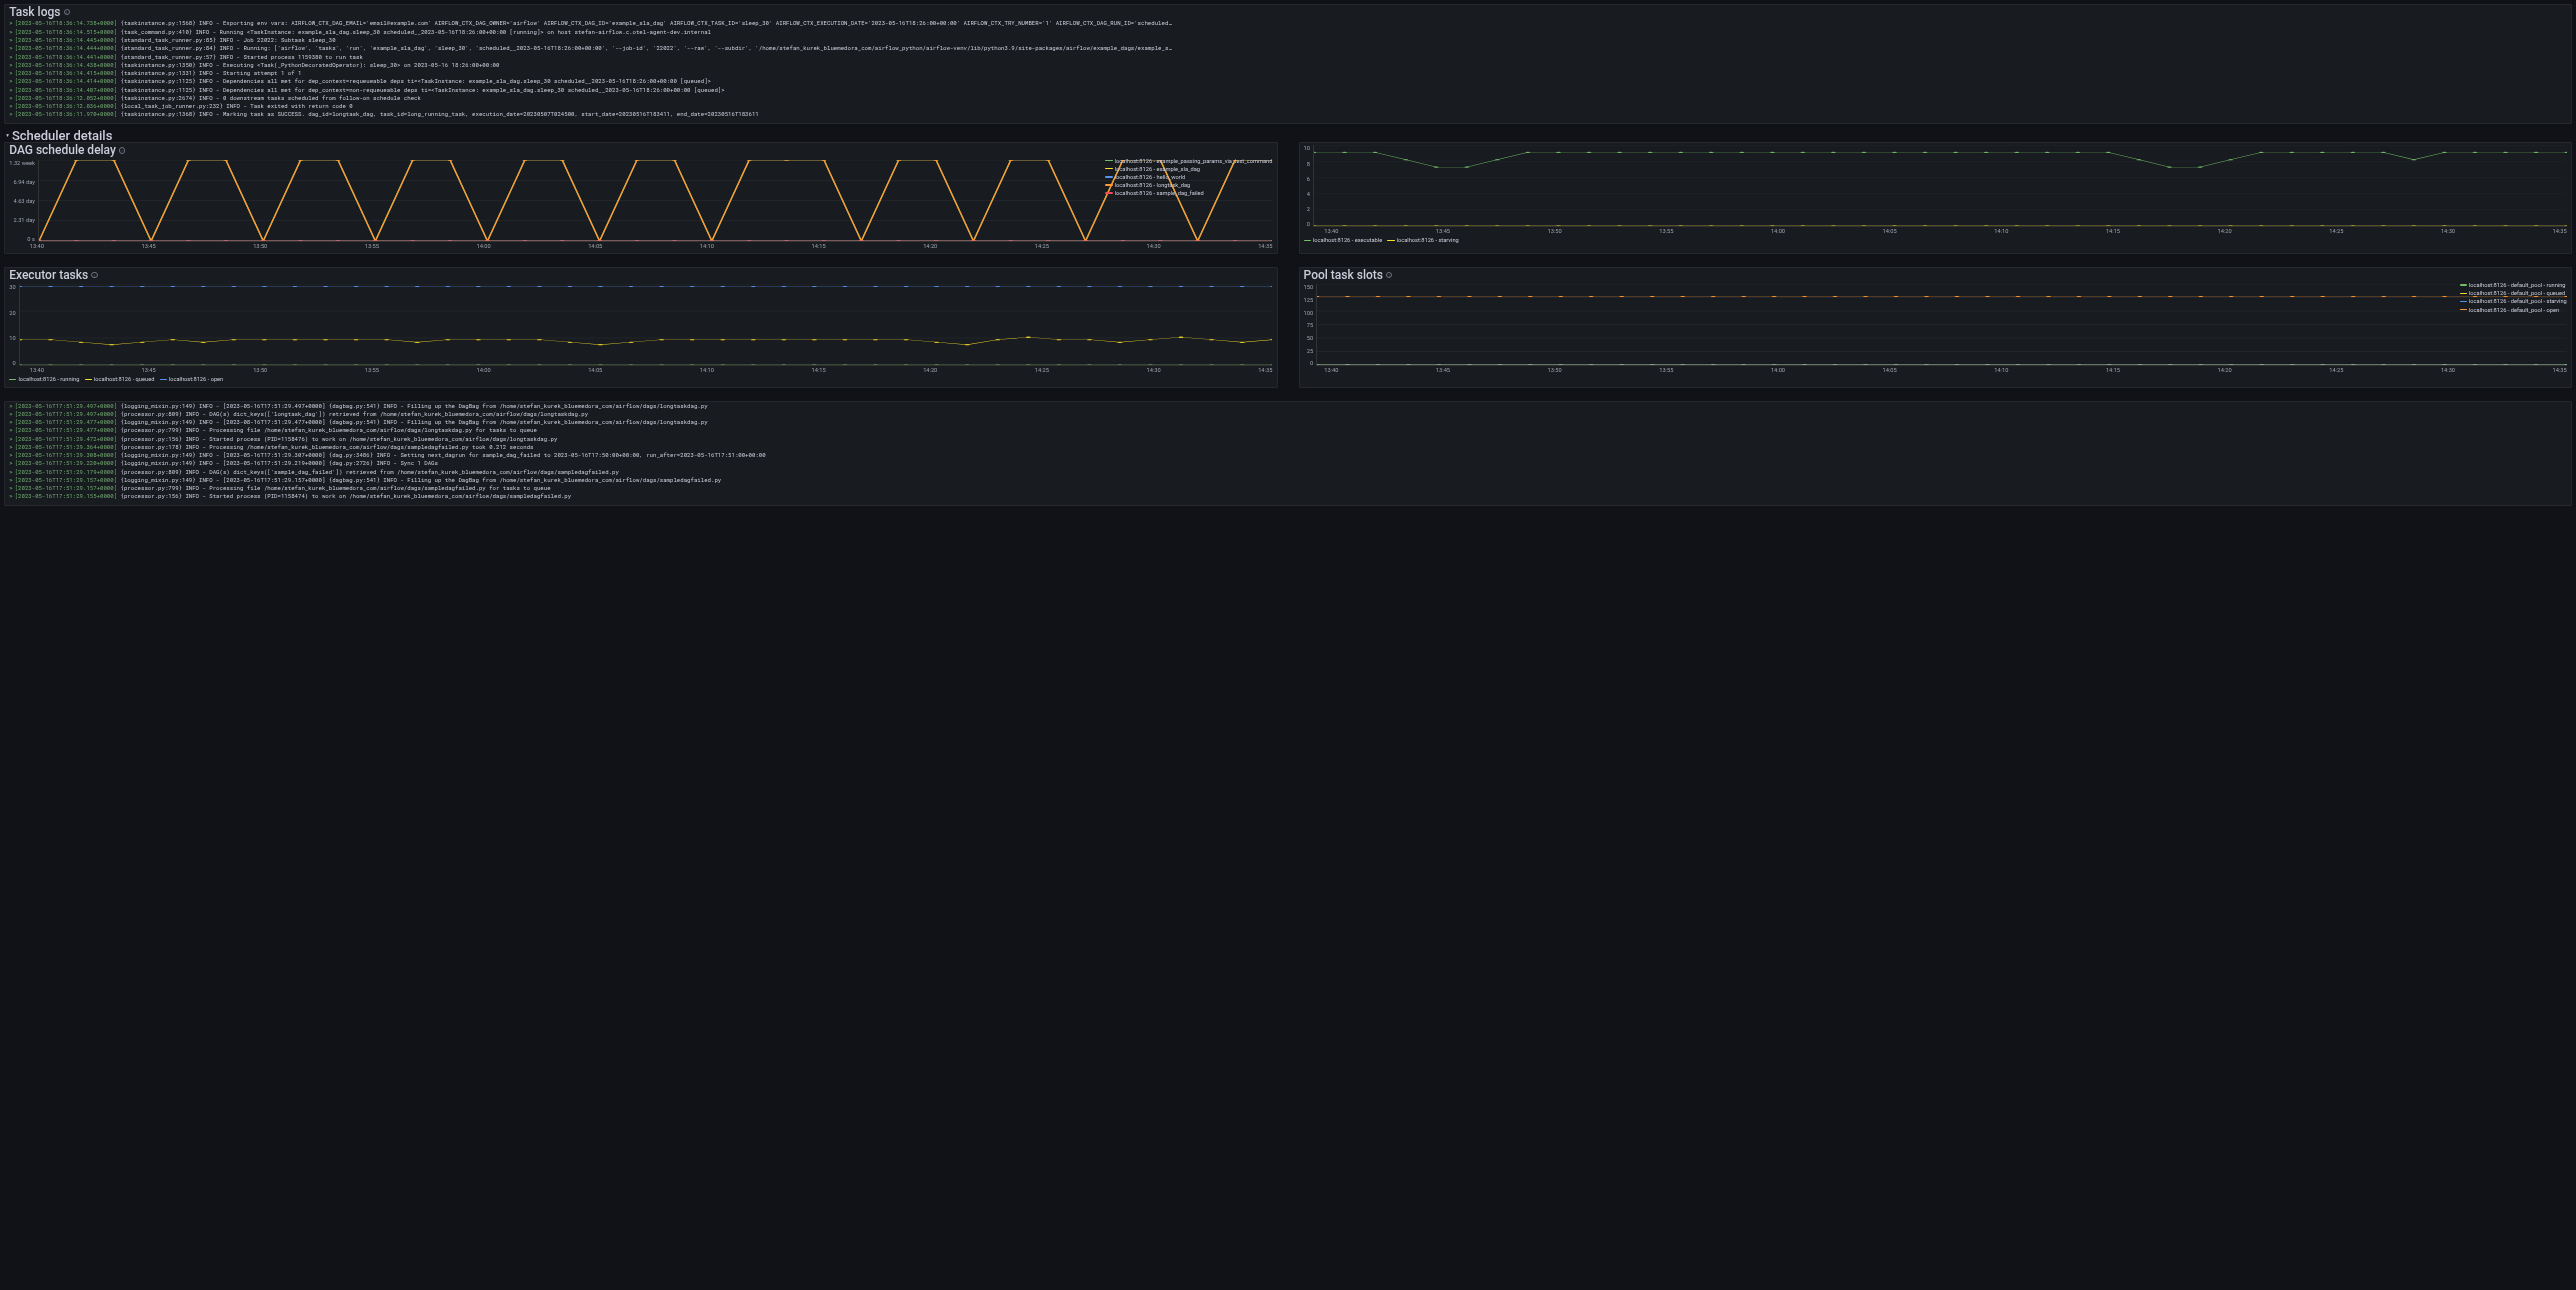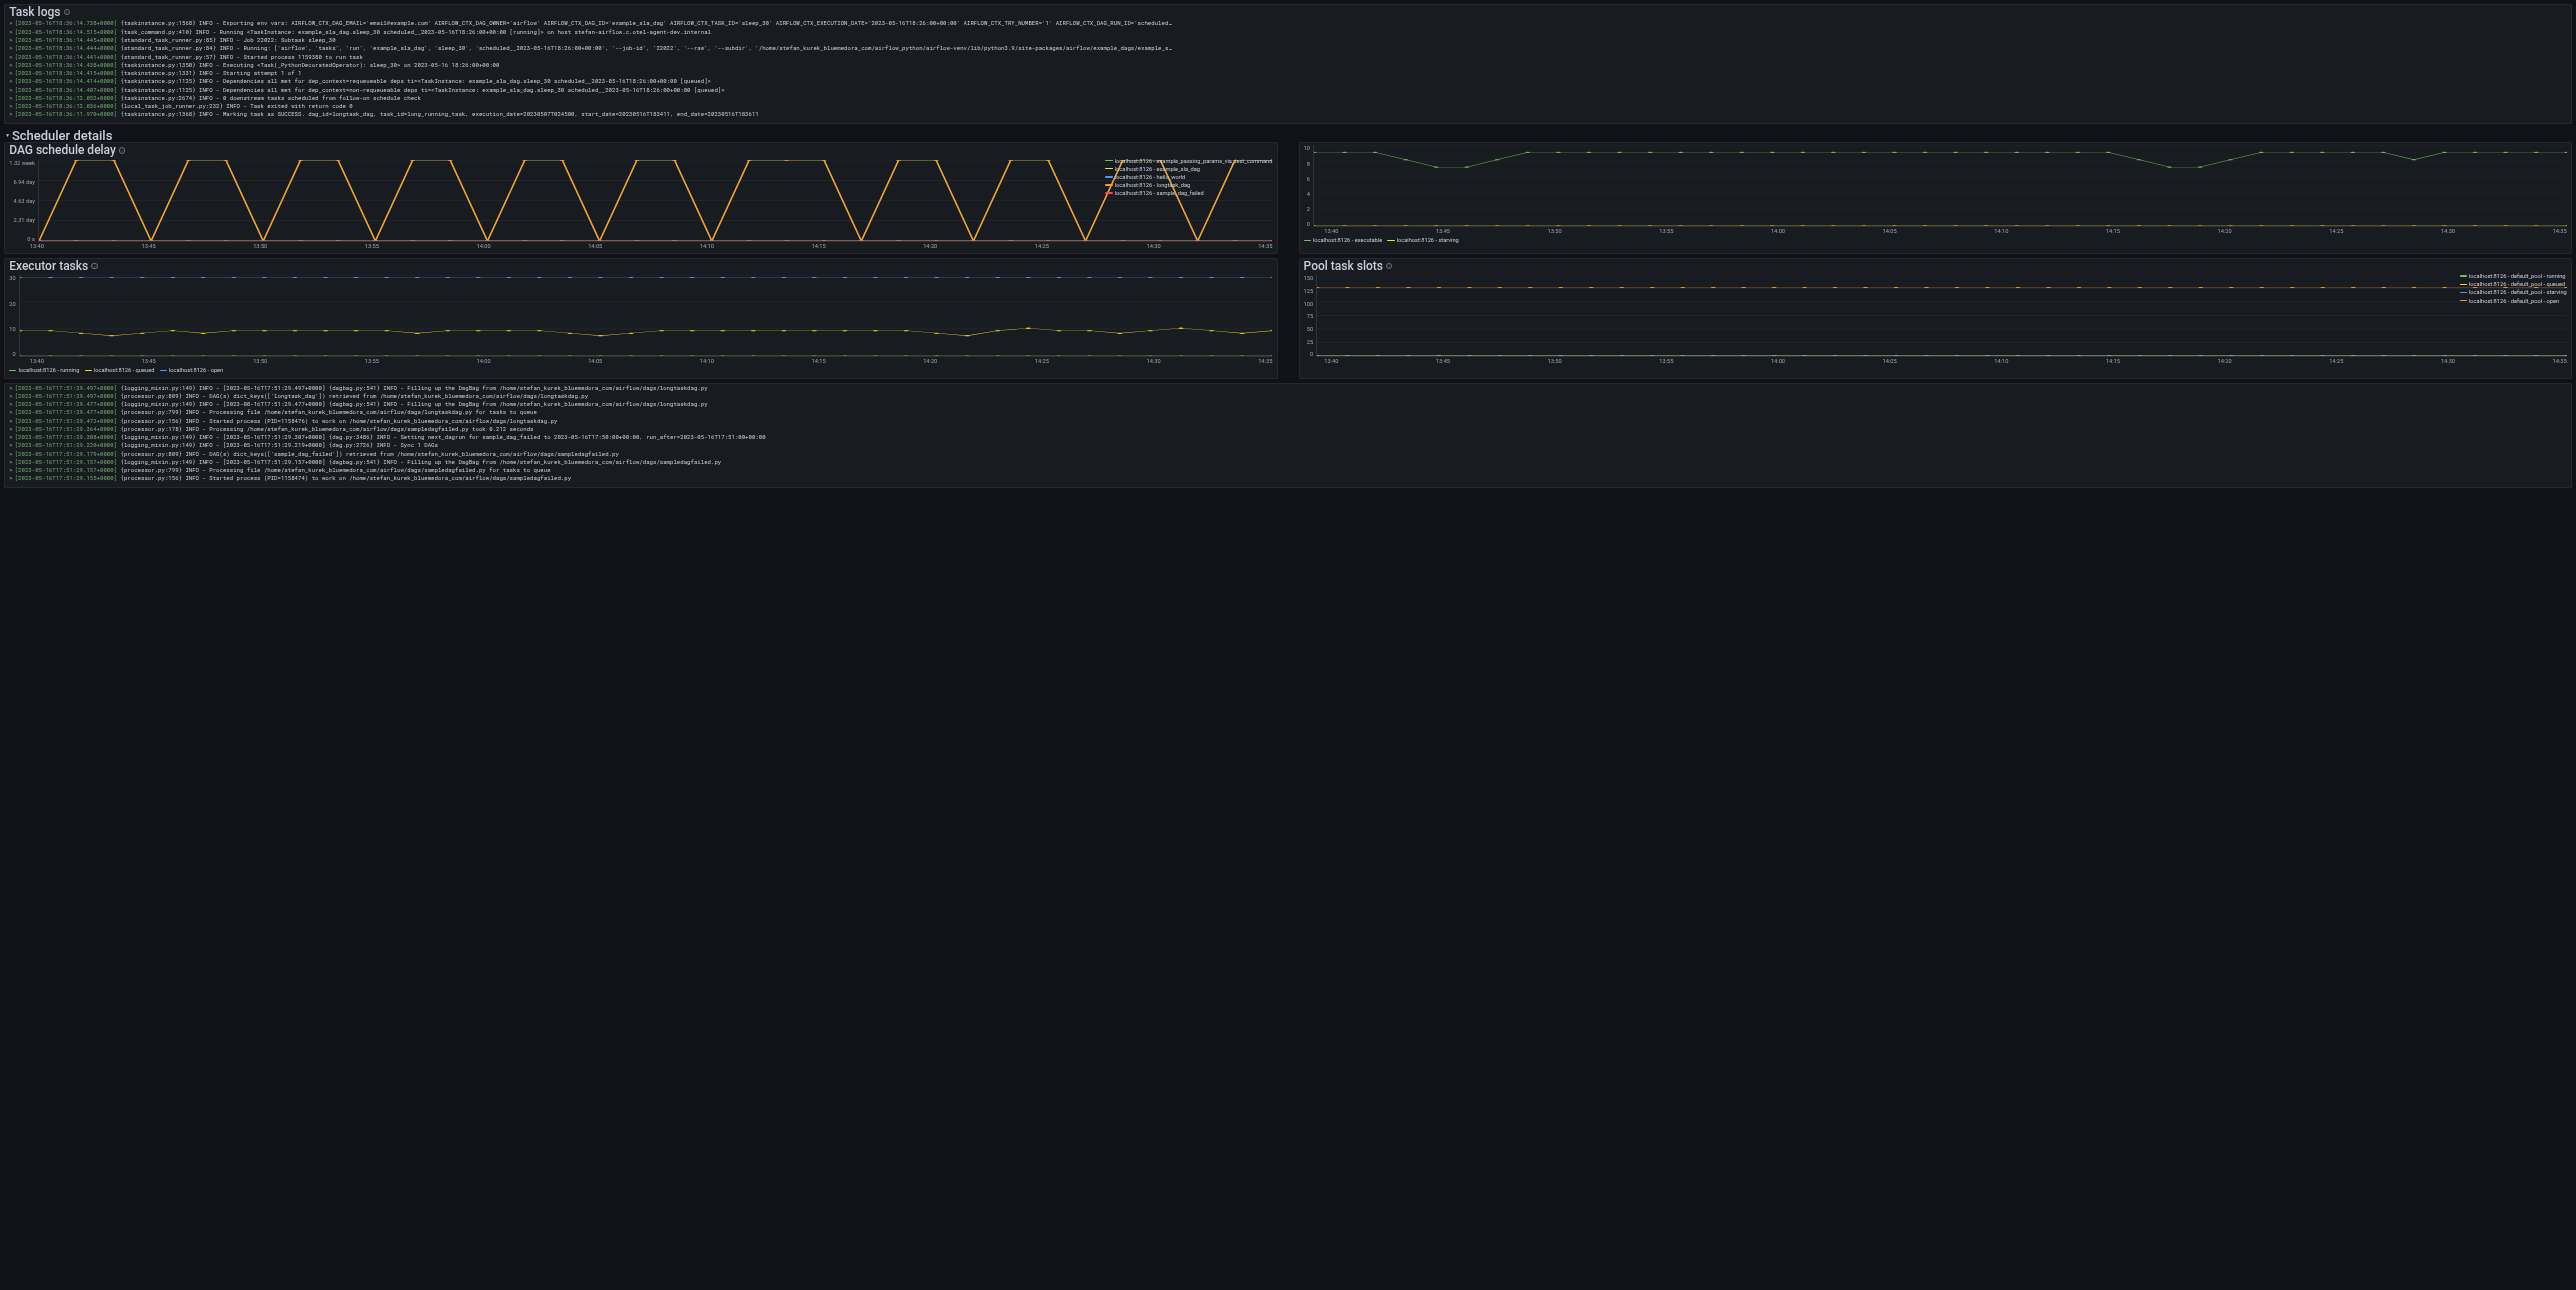--- a/index.html
+++ b/index.html
@@ -23,21 +23,21 @@
   .log-body { padding: 0 4.1px 4.1px 4.1px; font-family: "Roboto Mono", Consolas, monospace; font-size: 5.7px; line-height: 1.45; }
   .log-line { white-space: nowrap; overflow: hidden; text-overflow: ellipsis; }
   .log-line .chev { color: #6bc46b; margin-right: 2.1px; }
   .log-ts { color: #6fa86f; }
   .log-msg { color: #ccccdc; }
 
   .section-row { display: flex; align-items: center; height: 14.4px; padding: 0 2.1px; cursor: pointer; }
   .section-chev { color: #ccccdc; font-size: 5.2px; margin-right: 3.1px; }
   .section-title { font-size: 13px; font-weight: 500; }
 
-  .row2 { display: flex; gap: 21px; margin-bottom: 4px; }
+  .row2 { display: flex; gap: 21px; margin-bottom: 13px; }
   .row2 > .panel { flex: 1; margin-bottom: 0; }
   .chart-body { padding: 2.1px 4.1px 4.1px 4.1px; }
   .chart-wrap { display: flex; height: 82px; }
   .yaxis { display: flex; flex-direction: column; justify-content: space-between; text-align: right; padding-right: 3.1px; font-size: 5.7px; color: #9fa3b0; }
   .plot { flex: 1; position: relative; border-left: 0.5px solid #333; border-bottom: 0.5px solid #333; }
   .plot svg { width: 100%; height: 100%; display: block; }
   .xaxis { display: flex; justify-content: space-between; font-size: 5.7px; color: #9fa3b0; padding: 1px 0 0 20.6px; }
   .legend { display: flex; flex-wrap: wrap; gap: 5.2px; padding-top: 3.1px; font-size: 5.7px; }
   .legend-right { position: absolute; right: 4.1px; top: 14.4px; font-size: 5.7px; display:flex; flex-direction:column; gap:2.1px; }
   .leg-item { display: flex; align-items: center; gap: 2.1px; }

